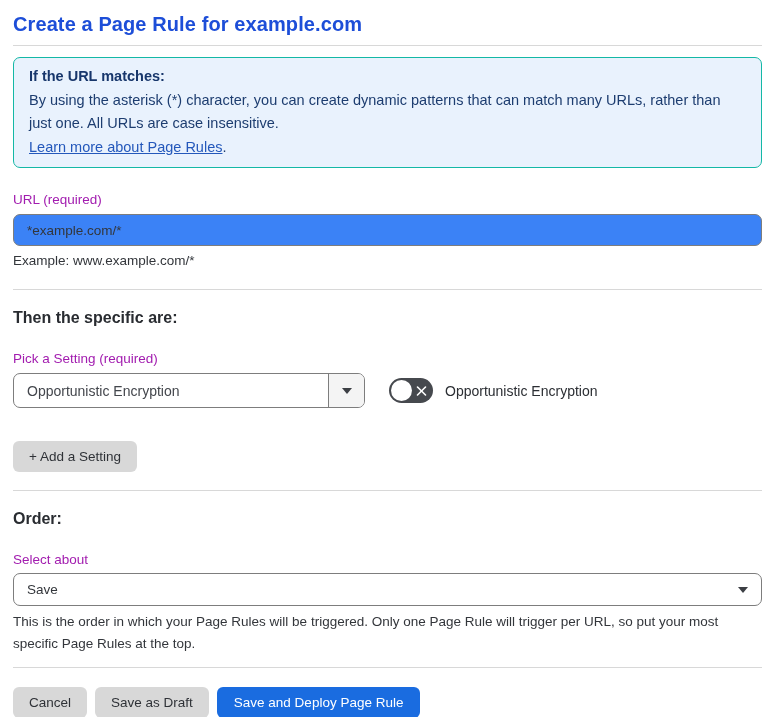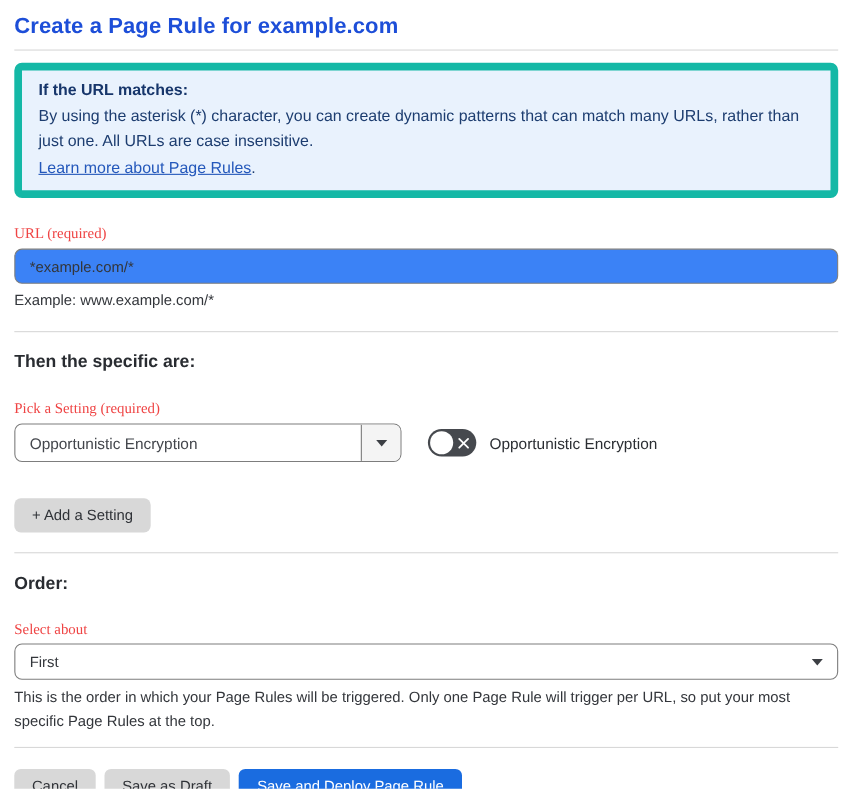--- a/index.html
+++ b/index.html
@@ -24,41 +24,40 @@
     border: none;
     border-top: 1px solid #d8d8d8;
     height: 0;
   }
   .divider.title-div { margin-top: 9px; }
 
   
   .info-box {
     margin-top: 11px;
     background: #e9f2fd;
-    border: 7px solid #14b8a6;
+    border: 1px solid #14b8a6;
     border-radius: 7px;
     padding: 7px 15px 8px 15px;
     font-size: 14.5px;
     line-height: 23.5px;
     color: #1d3d70;
   }
   .info-heading { font-weight: 700; color: #17366b; }
   .info-link {
     color: #2458bb;
     text-decoration: underline;
     cursor: pointer;
   }
 
   .field-label {
     display: block;
     margin-top: 24px;
     font-size: 13.5px;
     line-height: 15px;
-    color: #ef4444;
-    font-family: Liberation Serif, serif;
+    color: #a21caf;
   }
   .text-input {
     margin-top: 7px;
     width: 749px;
     height: 32px;
     border: 1px solid #7d7d7d;
     border-radius: 7px;
     padding: 0 13px;
     font-family: "Liberation Sans", sans-serif;
     font-size: 13.5px;
@@ -246,21 +245,21 @@
 
   <button class="gray-btn add-setting-btn">+ Add a Setting</button>
 
   <div class="divider sect2"></div>
 
   <h2 class="section-heading">Order:</h2>
 
   <label class="field-label">Select about</label>
 
   <div class="select-box">
-    <span class="select-value">First</span>
+    <span class="select-value">Save</span>
     <span class="caret-down"></span>
   </div>
 
   <div class="helper order-helper">This is the order in which your Page Rules will be triggered. Only one Page Rule will trigger per URL, so put your most specific Page Rules at the top.</div>
 
   <div class="divider sect3"></div>
 
   <div class="footer">
     <button class="gray-btn">Cancel</button>
     <button class="gray-btn">Save as Draft</button>

